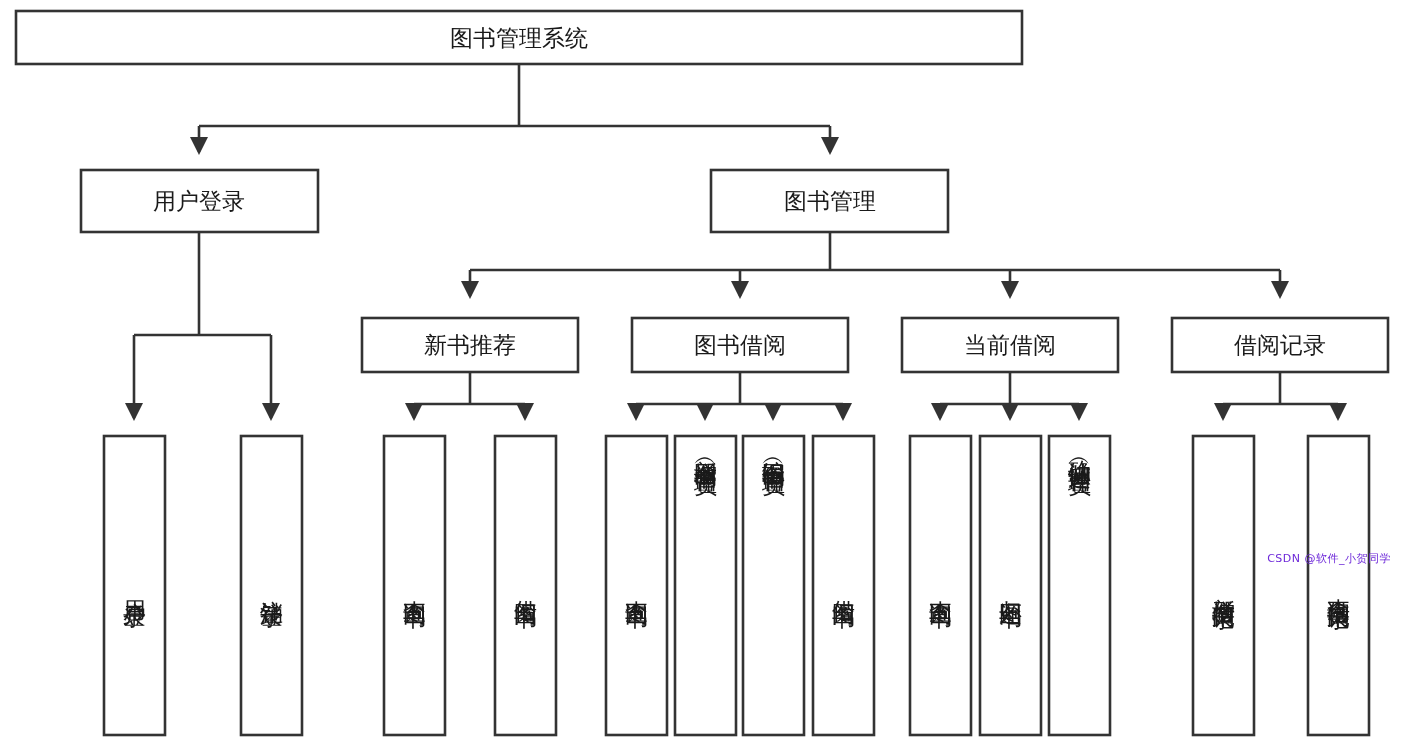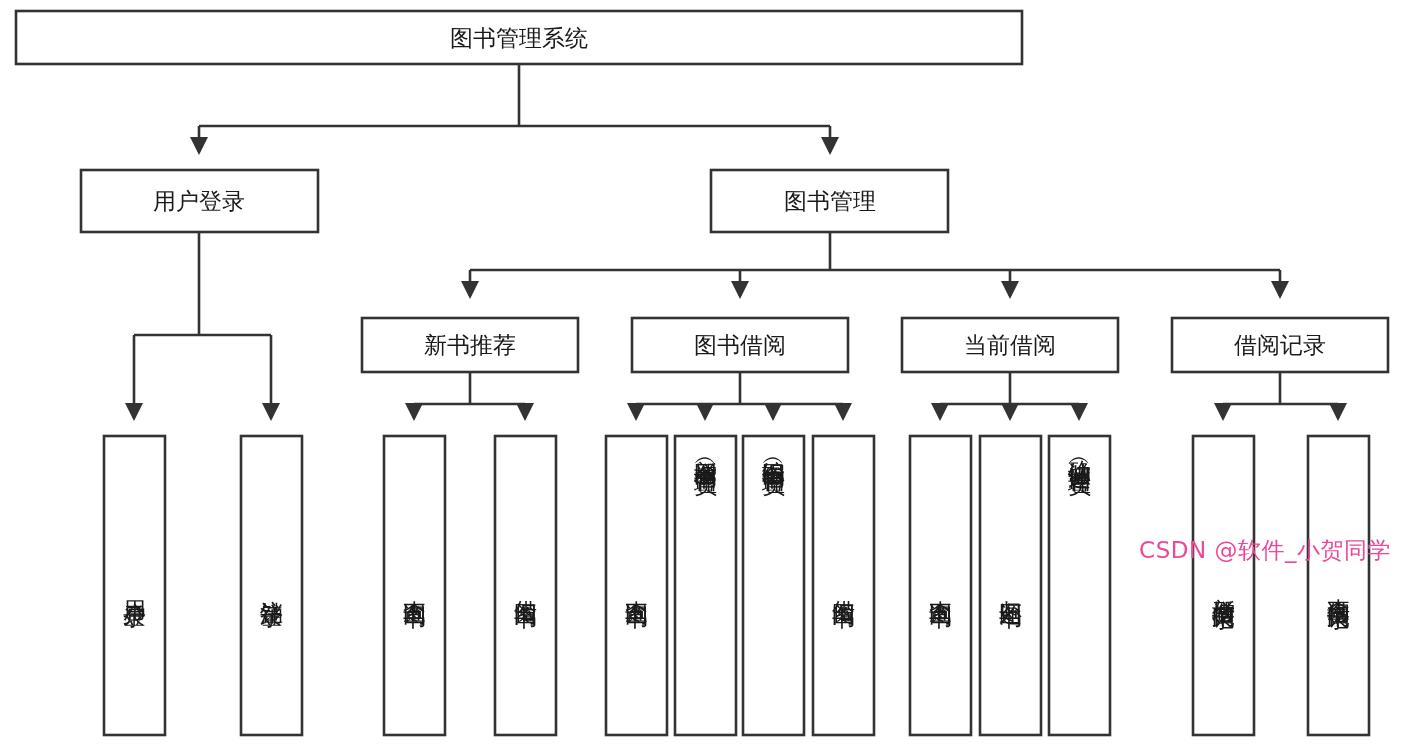--- a/index.html
+++ b/index.html
@@ -65,22 +65,22 @@
     line-height: 1.08;
     letter-spacing: 2px;
     color: #1a1a1a;
     white-space: nowrap;
   }
   .watermark {
     position: absolute;
     right: 14px;
     bottom: 6px;
     font-family: "DejaVu Sans", "Liberation Sans", sans-serif;
-    font-size: 23px;
-    color: #ec4899;
+    font-size: 11px;
+    color: #6d28d9;
     letter-spacing: 0.5px;
     white-space: nowrap;
   }
 </style>
 </head>
 <body>
 
 <div id="diagram-root">
 
   <svg id="flowchart" viewBox="0 0 1405 747" xmlns="http://www.w3.org/2000/svg">

